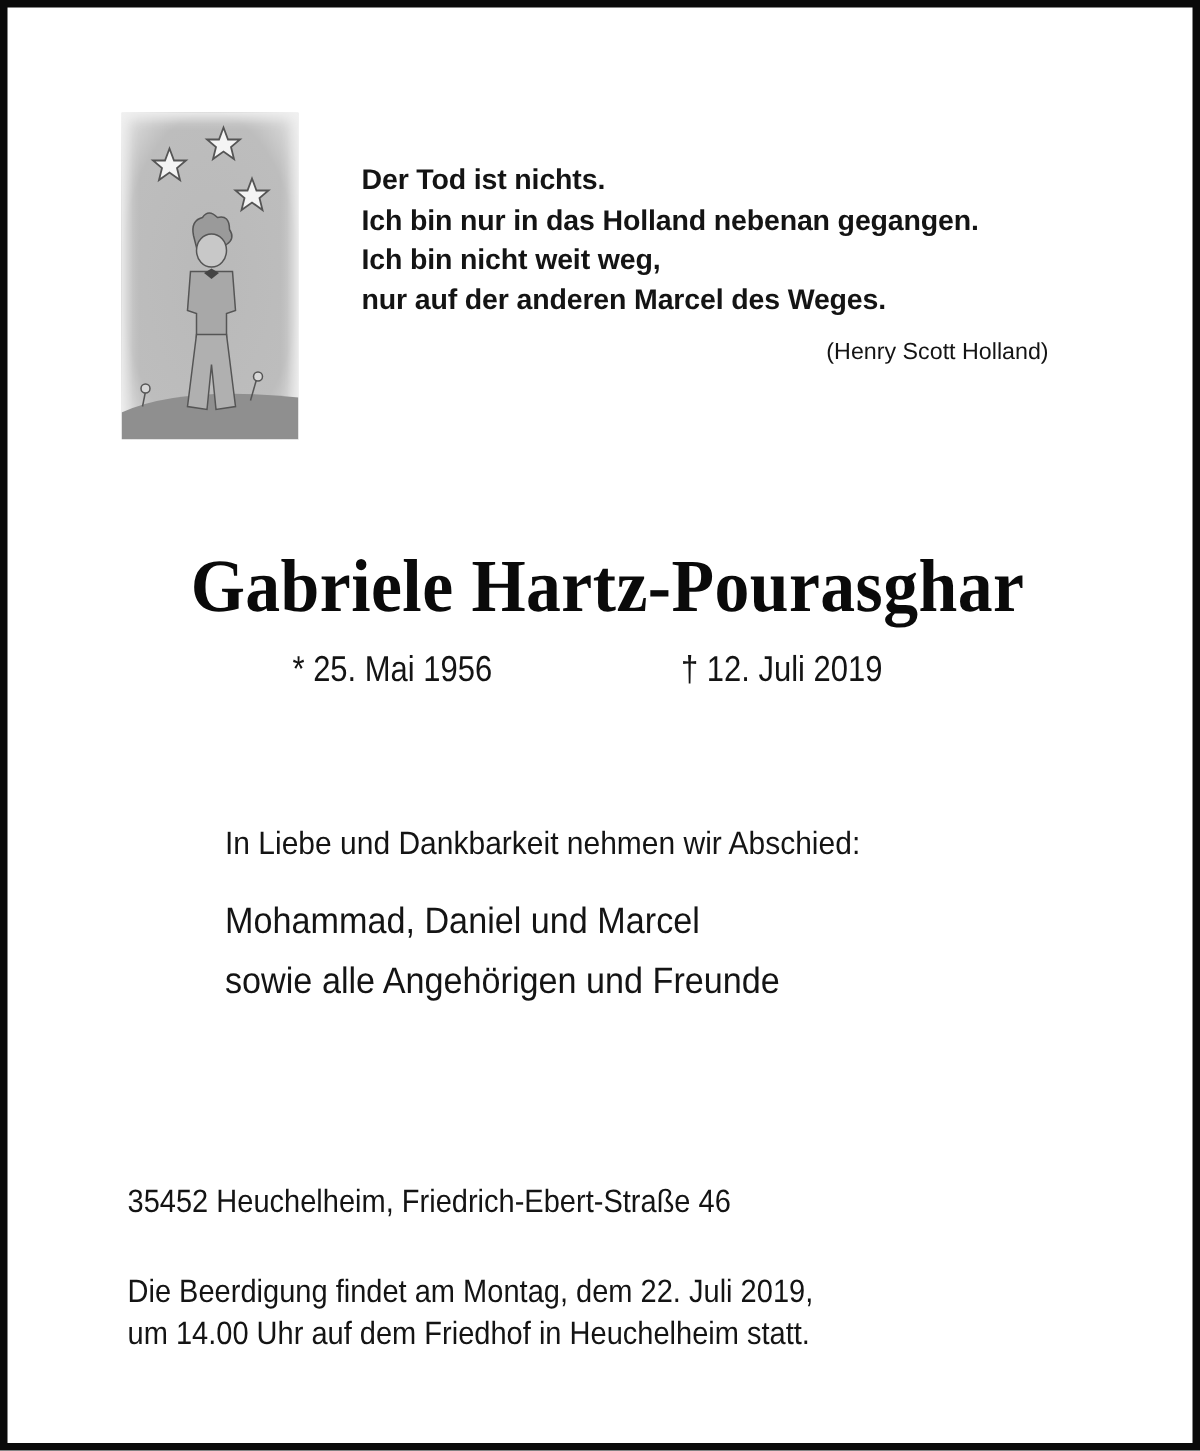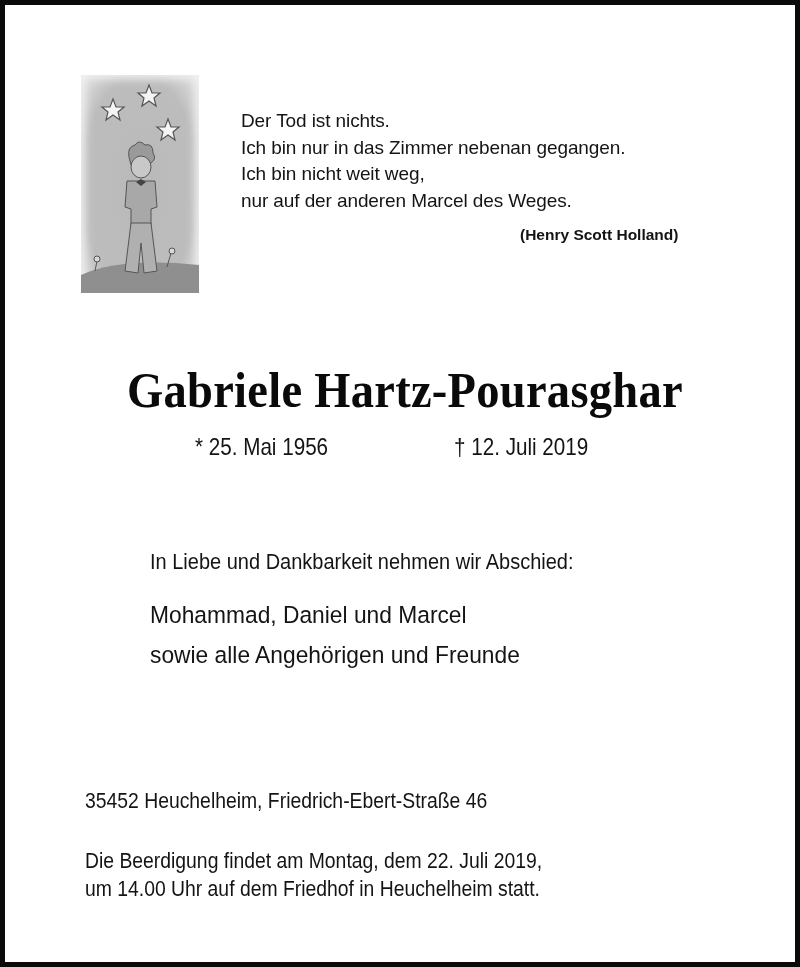--- a/index.html
+++ b/index.html
@@ -11,26 +11,26 @@
   }
   .illus {
     position: absolute; left: 76px; top: 70px; width: 118px; height: 218px;
     background: radial-gradient(ellipse at center, #b9b9b9 0%, #bdbdbd 70%, #e6e6e6 100%);
     box-shadow: 0 0 8px 4px #f0f0f0 inset;
     overflow: hidden;
   }
   .illus svg { position: absolute; left: 0; top: 0; }
   .poem {
     position: absolute; left: 236px; top: 103px;
-    font-size: 19px; line-height: 26.5px; letter-spacing: -0.1px;
+    font-size: 19px; line-height: 26.5px; letter-spacing: -0.1px; font-weight: bold;
   }
   .poem div { white-space: nowrap; }
   .author {
-    position: absolute; left: 515px; top: 221px; width: 210px; text-align: left;
-    font-size: 15.5px; white-space: nowrap; font-weight: bold;
+    position: absolute; left: 515px; top: 221px; width: 210px; text-align: center;
+    font-size: 15.5px; white-space: nowrap;
   }
   .name {
     position: absolute; left: 0; top: 356px; width: 800px; text-align: center;
     font-family: "Liberation Serif", "DejaVu Serif", serif; font-weight: bold;
     font-size: 50px; letter-spacing: 0.3px; color: #0a0a0a; white-space: nowrap;
     transform: scaleX(0.93); transform-origin: 400px 0;
   }
   .birth {
     position: absolute; left: 190px; top: 428px; font-size: 24px;
     transform: scaleX(0.86); transform-origin: 0 0; white-space: nowrap;
@@ -91,21 +91,21 @@
       </g>
       <g stroke="#555" stroke-width="1" fill="#d8d8d8">
         <line x1="86" y1="192" x2="90" y2="178"></line>
         <circle cx="91" cy="176" r="3"></circle>
       </g>
     </svg>
   </div>
 
   <div class="poem">
     <div>Der Tod ist nichts.</div>
-    <div>Ich bin nur in das Zimmer nebenan gegangen.</div>
+    <div>Ich bin nur in das Holland nebenan gegangen.</div>
     <div>Ich bin nicht weit weg,</div>
     <div>nur auf der anderen Marcel des Weges.</div>
   </div>
   <div class="author">(Henry Scott Holland)</div>
 
   <div class="name">Gabriele Hartz-Pourasghar</div>
   <div class="birth">* 25. Mai 1956</div>
   <div class="death">† 12. Juli 2019</div>
 
   <div class="intro">In Liebe und Dankbarkeit nehmen wir Abschied:</div>

